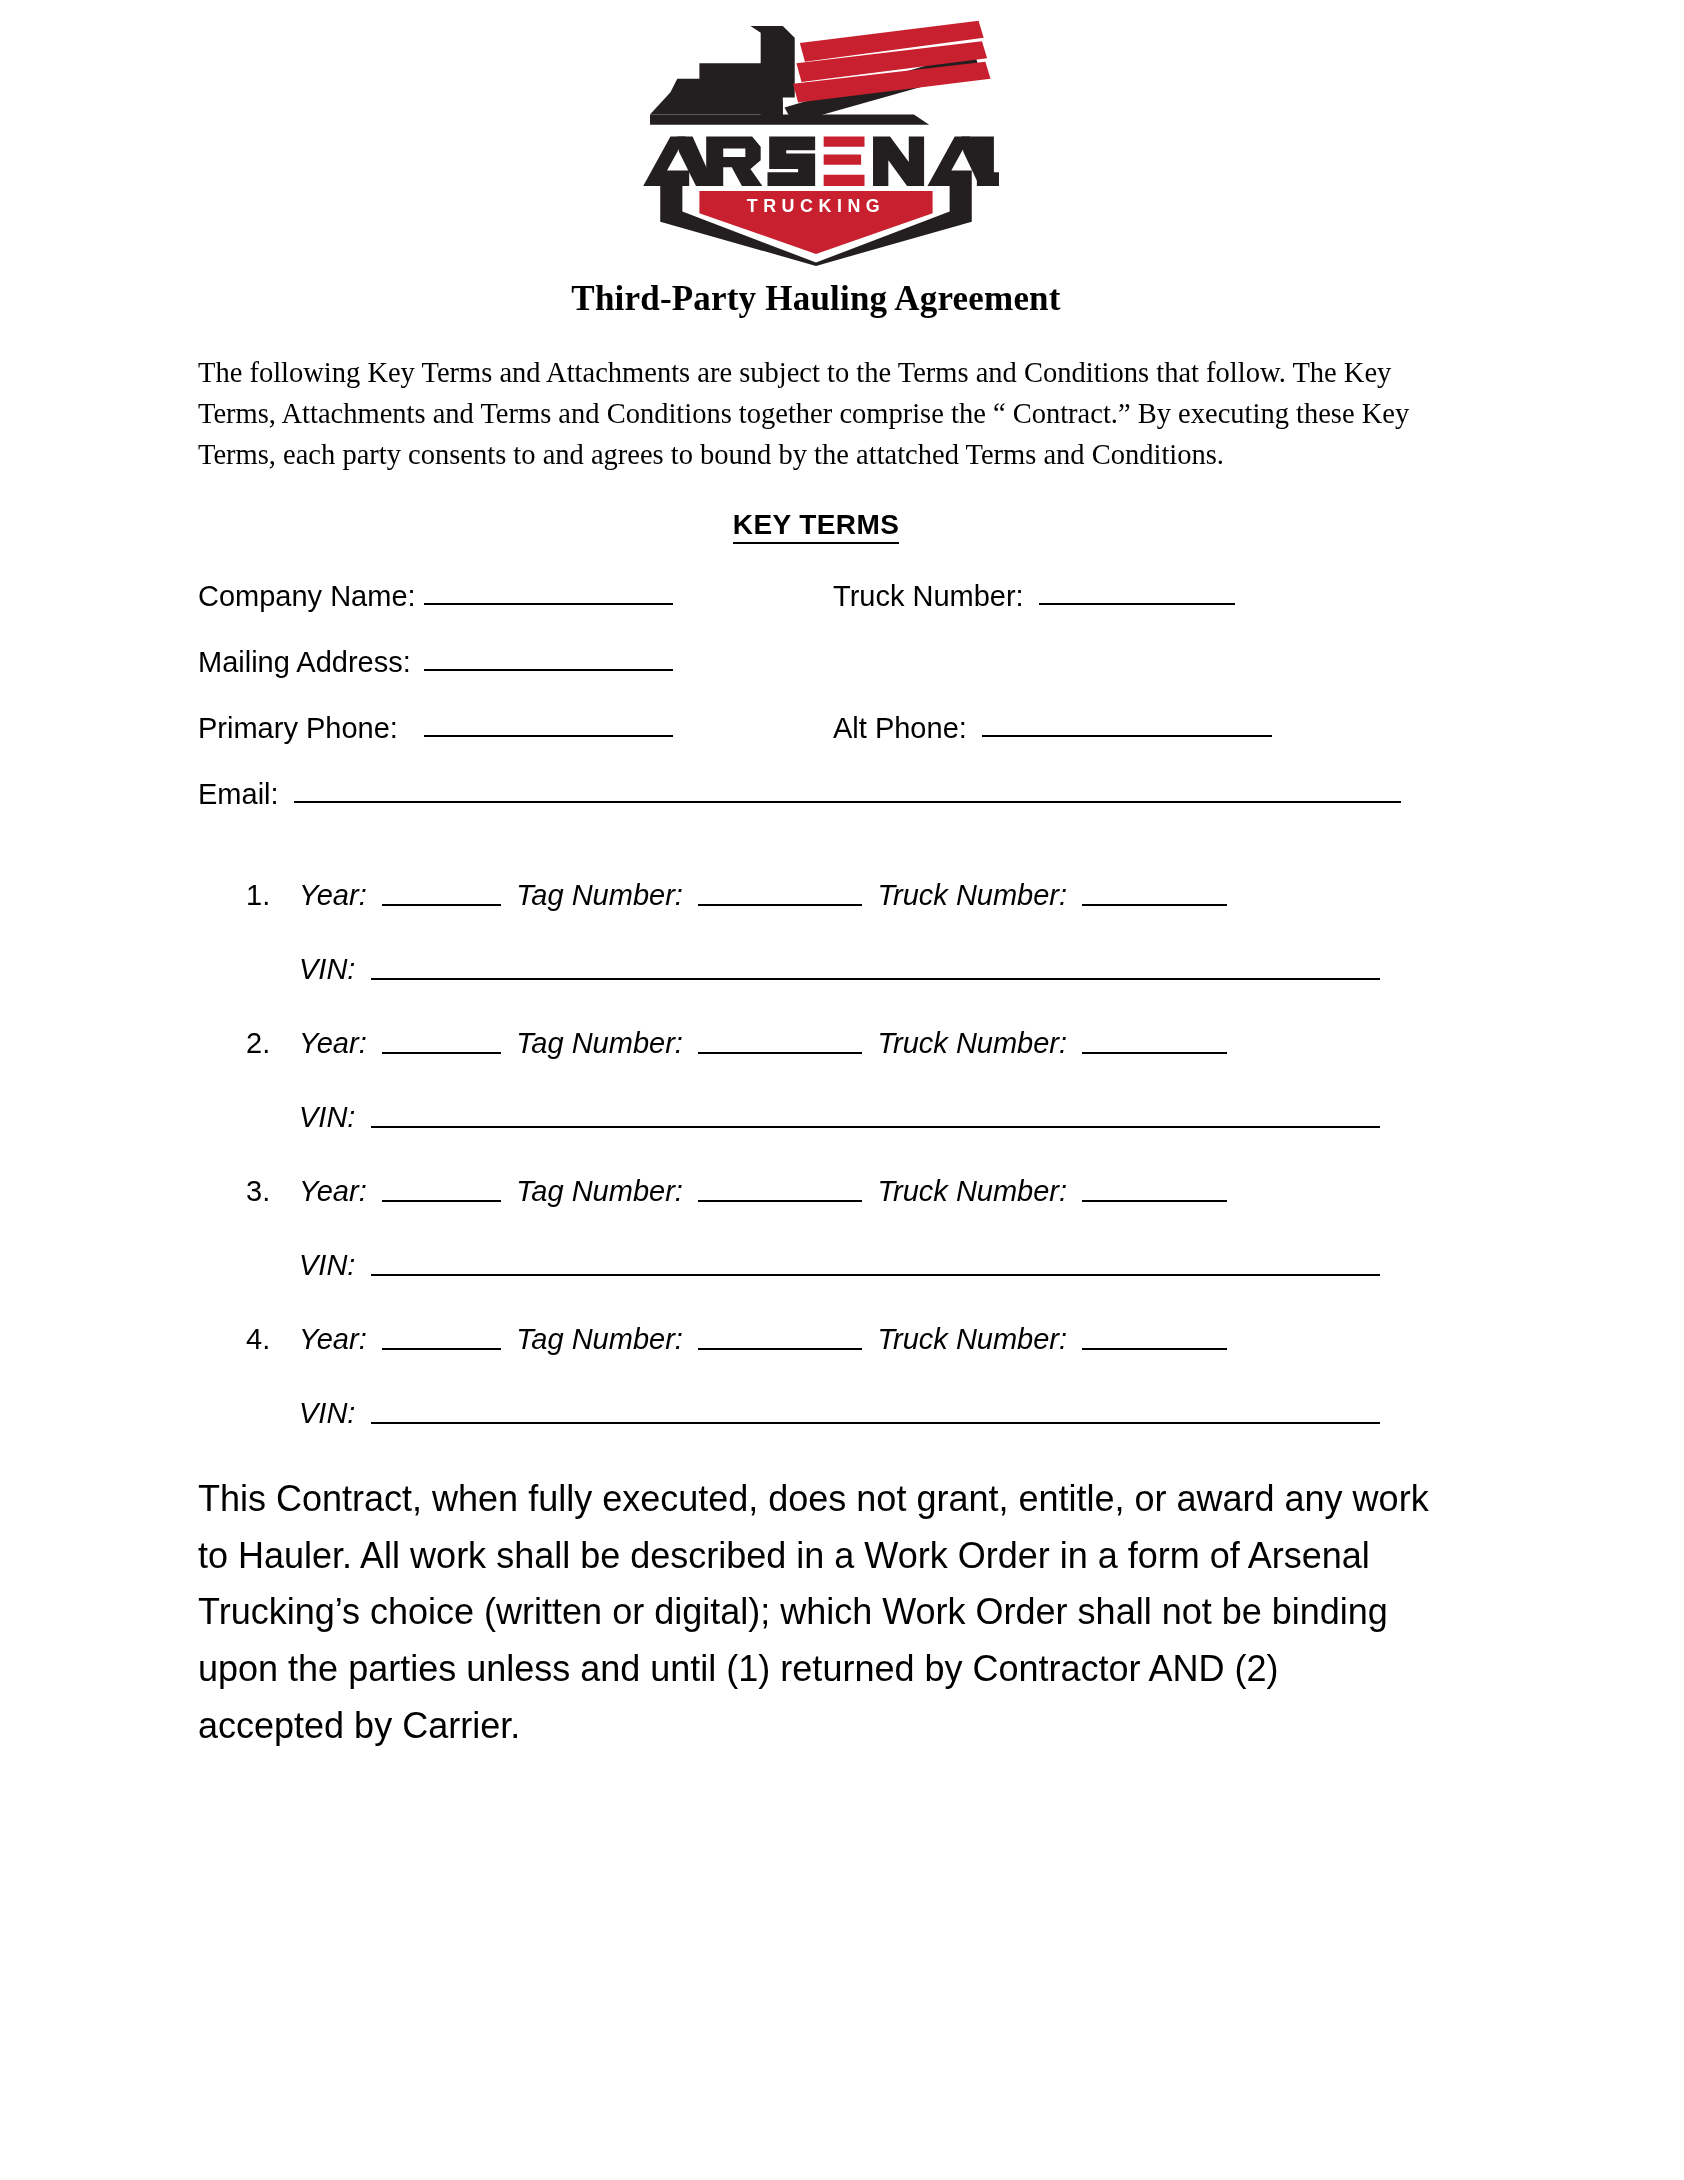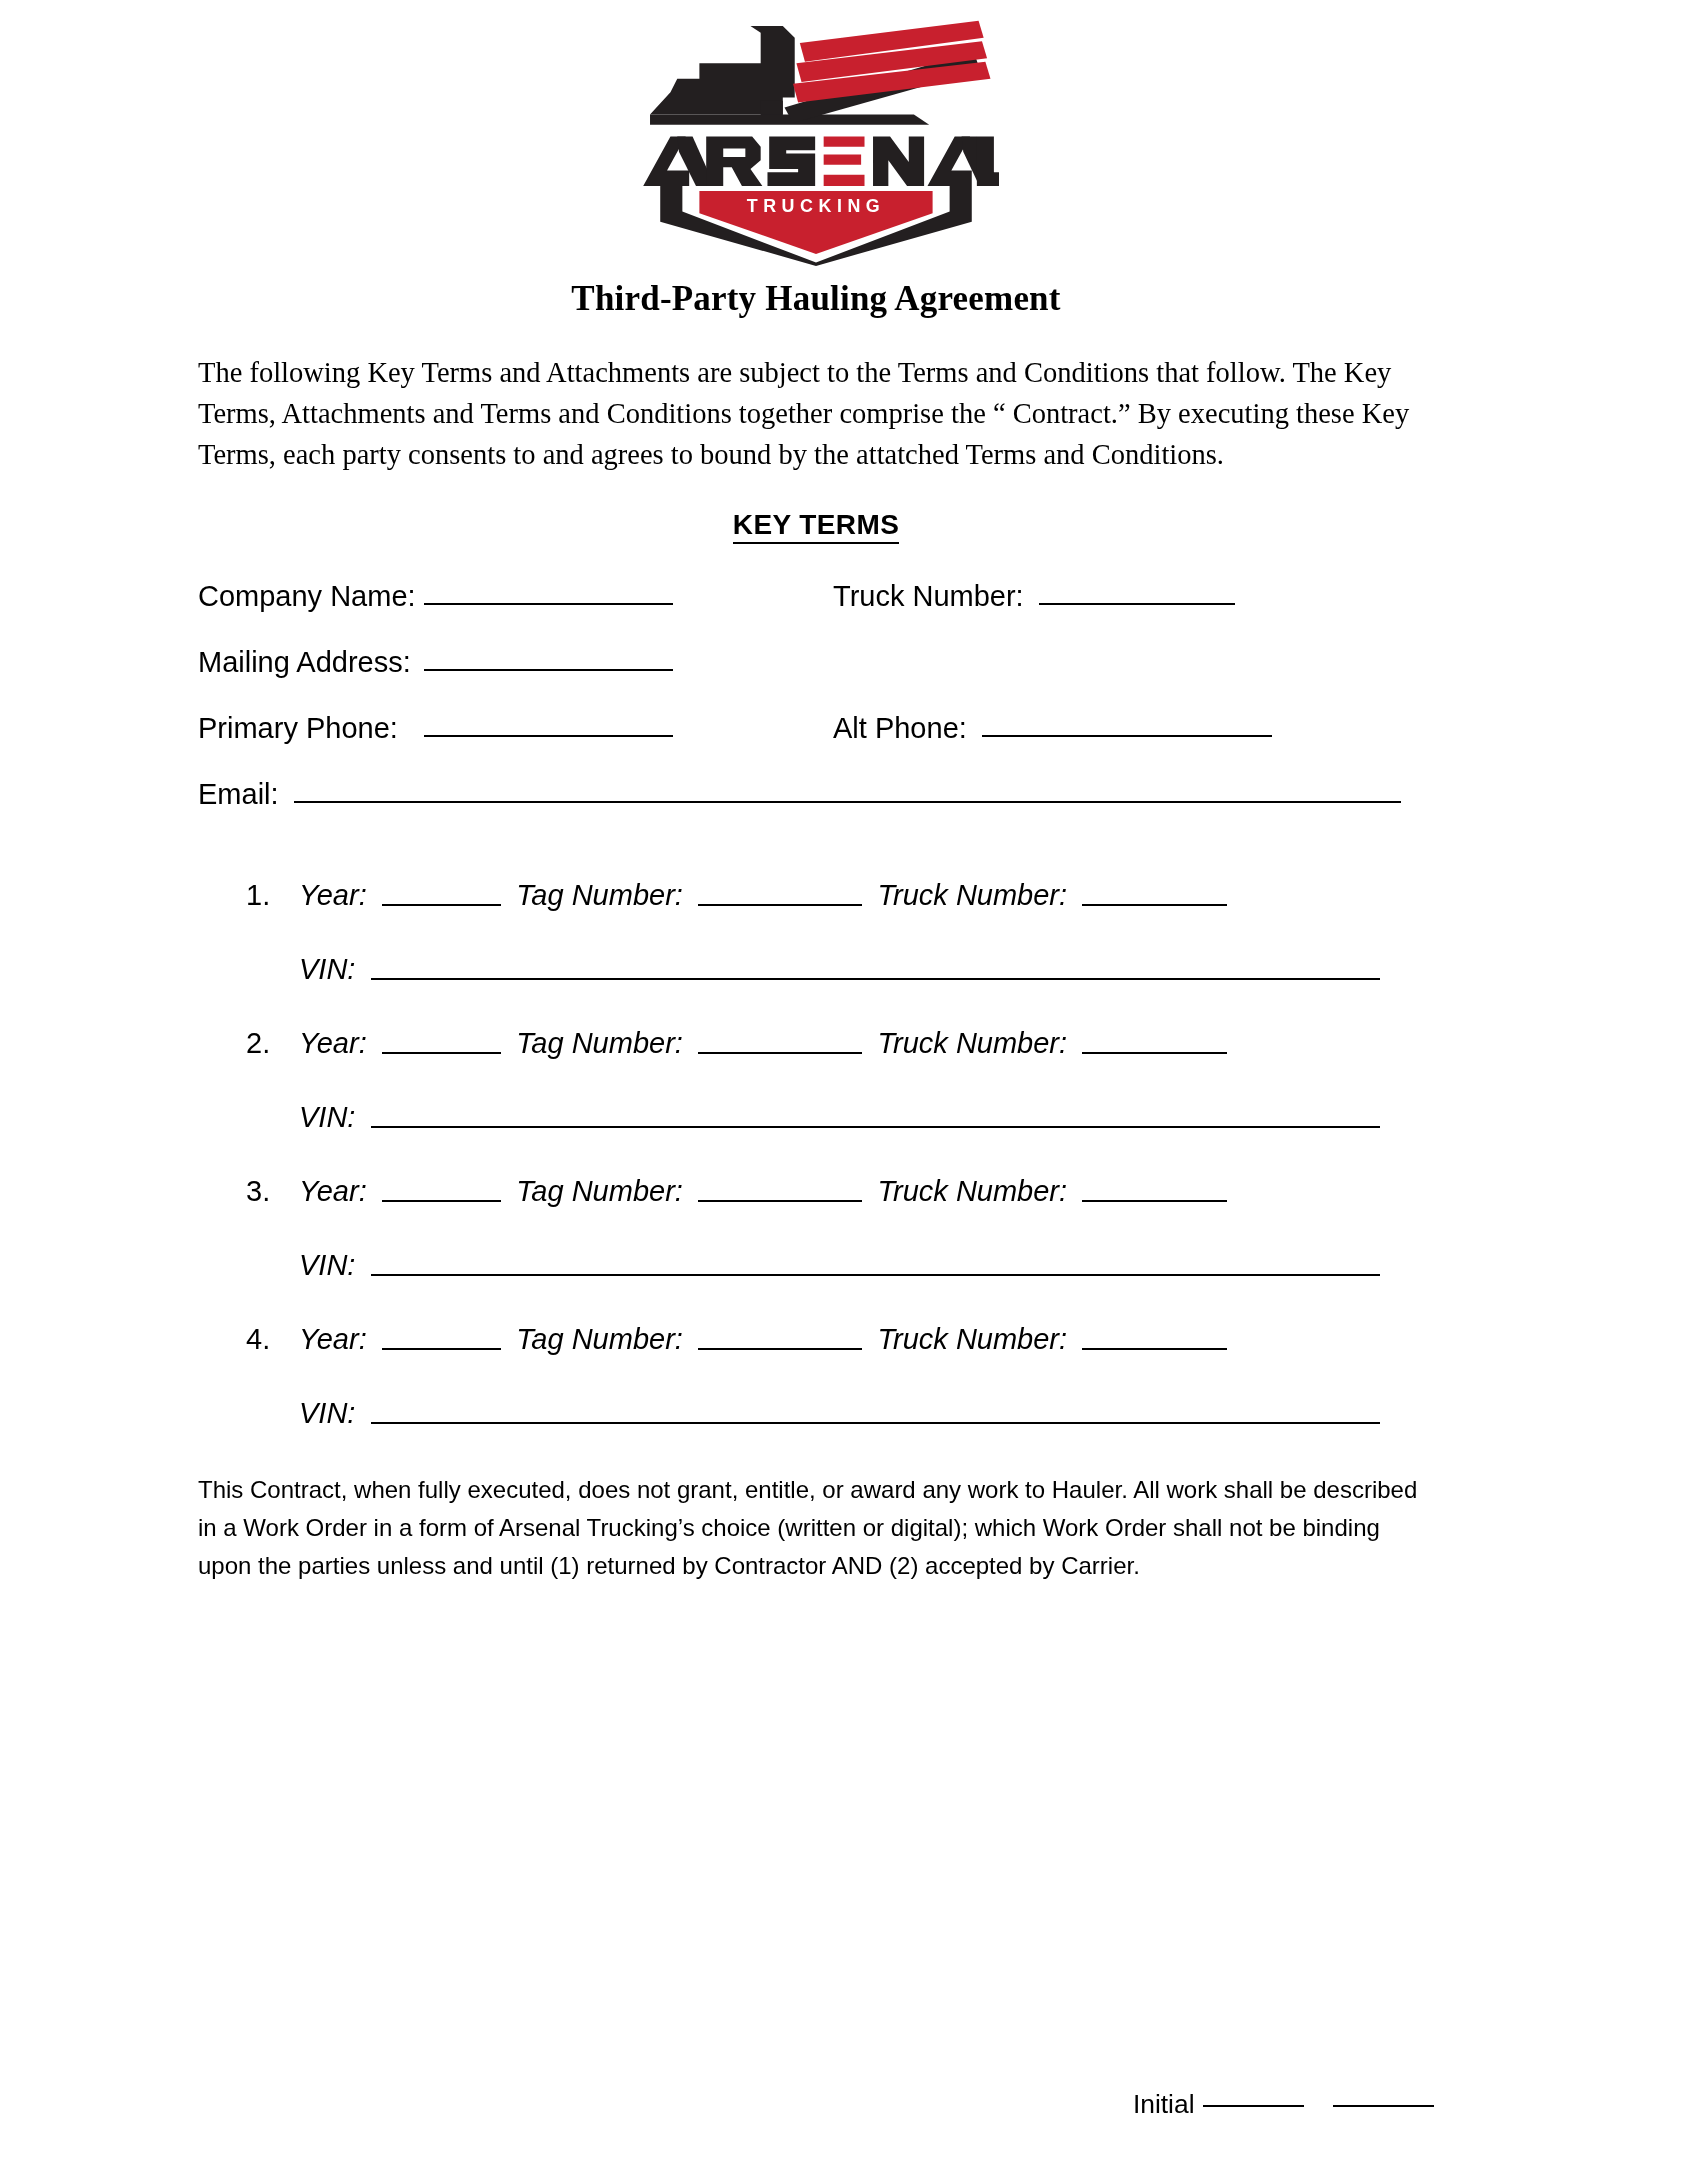--- a/index.html
+++ b/index.html
@@ -138,21 +138,21 @@
   }
   .seg { display: inline-block; font-style: italic; }
   .ln-year  { width: 119px; }
   .ln-tag   { width: 164px; }
   .ln-truck { width: 145px; }
   .ln-vin   { width: 1009px; }
 
   
   .closing {
     margin: 32px 0 0 0;
-    font-size: 24px;
+    font-size: 36px;
     line-height: 1.58;
     text-align: left;
   }
 
   
   .footer {
     position: absolute;
     left: 0;
     right: 0;
     bottom: 61px;
@@ -350,19 +350,16 @@
         <span class="seg">VIN:</span>
         <span class="fline ln-vin lbl-w-gap"></span>
       </div>
     </li>
 
   </ol>
 
   <p class="closing">This Contract, when fully executed, does not grant, entitle, or award any work to Hauler. All work shall be described in a Work Order in a form of Arsenal Trucking’s choice (written or digital); which Work Order shall not be binding upon the parties unless and until (1) returned by Contractor AND (2) accepted by Carrier.</p>
 
   <div class="footer">
-    <div class="initial-row">
-      <span>Initial</span><span class="ibl"></span><span class="ibl ibl2"></span>
-    </div>
   </div>
 
 </div>
 
 
 </body></html>

